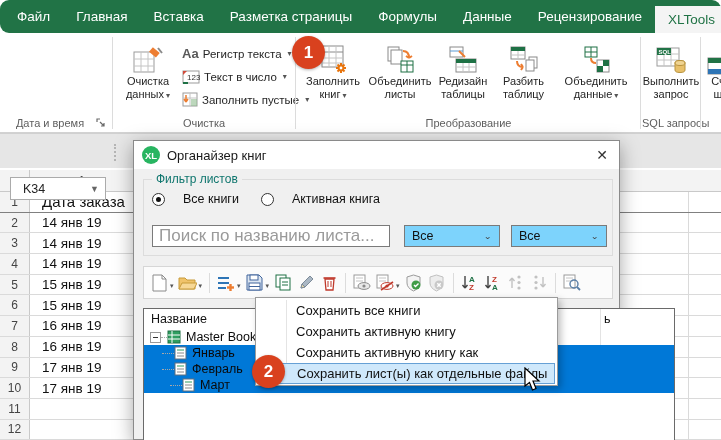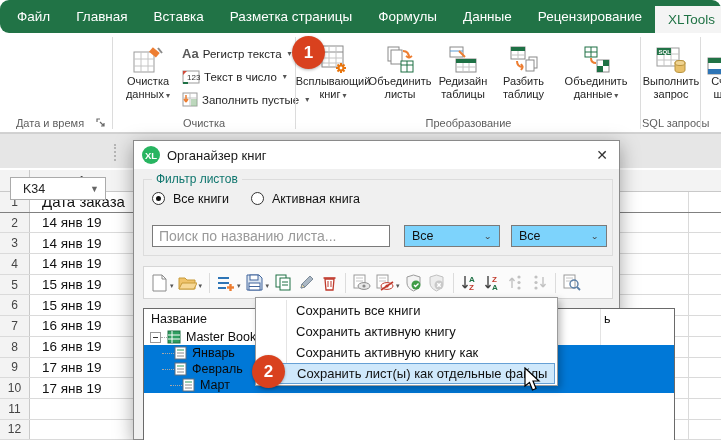--- a/index.html
+++ b/index.html
@@ -45,24 +45,24 @@
   
   .dialog { position:absolute; left:133px; top:140px; width:487px; height:300px; background:#f0f0f0; border:1px solid #8a8a8a; box-shadow:0 5px 18px rgba(0,0,0,.35); z-index:20; }
   .dtitle { position:absolute; left:0; top:0; right:0; height:28px; background:#fff; display:flex; align-items:center; padding-left:8px; }
   .xlogo { width:18px; height:18px; border-radius:9px; color:#fff; font-size:9.5px; font-weight:bold; display:flex; align-items:center; justify-content:center; }
   .dtitle .ttext { margin-left:7px; font-size:13px; color:#1a1a1a; }
   .dclose { position:absolute; right:0; top:0; width:34px; height:28px; display:flex; align-items:center; justify-content:center; font-size:14px; color:#333; cursor:pointer; }
 
   .groupbox { position:absolute; left:9px; top:38px; width:470px; height:77px; border:1px solid #dcdcdc; }
   .gblegend { position:absolute; left:8px; top:-8px; background:#f0f0f0; padding:0 4px; font-size:12px; color:#0f766e; }
   .radiorow { position:absolute; left:8px; top:12px; display:flex; align-items:center; gap:22px; font-size:12.5px; color:#111; }
-  .radio { display:flex; align-items:flex-start; gap:8px; cursor:pointer; }
+  .radio { display:flex; align-items:flex-end; gap:18px; cursor:pointer; }
   .rdot { width:13px; height:13px; border:1px solid #333; border-radius:50%; background:#fff; position:relative; }
   .rdot.sel::after { content:""; position:absolute; left:3px; top:3px; width:5px; height:5px; border-radius:50%; background:#111; }
-  .searchbox { position:absolute; left:8px; top:45px; width:238px; height:22px; border:1px solid #7a7a7a; background:#fff; font-size:14px; padding:0 6px; color:#4c1d95; font-family:"Liberation Sans",sans-serif; }
+  .searchbox { position:absolute; left:8px; top:45px; width:238px; height:22px; border:1px solid #7a7a7a; background:#fff; font-size:17px; padding:0 6px; color:#4c1d95; font-family:"Liberation Sans",sans-serif; }
   .searchbox::placeholder { color:#9a9a9a; }
   .combo { position:absolute; top:45px; width:96px; height:22px; border:1px solid #7a7a7a; background:#7dd3fc; font-size:12.5px; color:#111; display:flex; align-items:center; padding-left:7px; cursor:pointer; }
   .combo .cchev { margin-left:auto; margin-right:7px; color:#444; font-size:10px; transform:scaleY(.8); }
 
   .dtoolbar { position:absolute; left:9px; top:125px; width:470px; height:33px; background:#fbfbfb; border:1px solid #d6d6d6; display:flex; align-items:center; padding:0 5px; gap:3px; }
   .ti { width:20px; height:20px; display:flex; align-items:center; justify-content:center; cursor:pointer; }
   .tsep { width:1px; height:20px; background:#dcdcdc; margin:0 3px; }
   .tcaret { font-size:7px; color:#555; margin:6px 1px 0 -2px; cursor:pointer; }
 
   .dlist { position:absolute; left:9px; top:167px; width:532px; bottom:-2px; background:#fff; border:1px solid #6a6a6a; }
@@ -174,21 +174,21 @@
             <g stroke="#e8740c" stroke-width="2">
               <line x1="24" y1="20" x2="24" y2="30"></line>
               <line x1="19" y1="25" x2="29" y2="25"></line>
               <line x1="20.5" y1="21.5" x2="27.5" y2="28.5"></line>
               <line x1="27.5" y1="21.5" x2="20.5" y2="28.5"></line>
             </g>
             <circle cx="24" cy="25" r="3.4" fill="#e8740c"></circle>
             <circle cx="24" cy="25" r="1.4" fill="#fff"></circle>
           </svg>
       </span>
-      <span class="l1">Всплывающий</span>
+      <span class="l1">Заполнить</span>
       <span class="l2"><span>книг</span><span class="caret">▾</span></span>
     </div>
     <div class="bigbtn" style="left:369px; width:62px;">
       <span class="bicon">
         <svg width="30" height="30" viewBox="0 0 30 30">
             <rect x="3" y="2" width="11" height="14" fill="#fff" stroke="#8a8a8a"></rect>
             <rect x="6" y="5" width="11" height="14" fill="#fff" stroke="#8a8a8a"></rect>
             <path d="M18 6 q6 0 6 7" fill="none" stroke="#ed7d31" stroke-width="2"></path>
             <path d="M24 13 l-3 -2 M24 13 l3 -2" stroke="#ed7d31" stroke-width="2" fill="none"></path>
             <rect x="16" y="16" width="12" height="11" fill="#fff" stroke="#1e7145"></rect>

